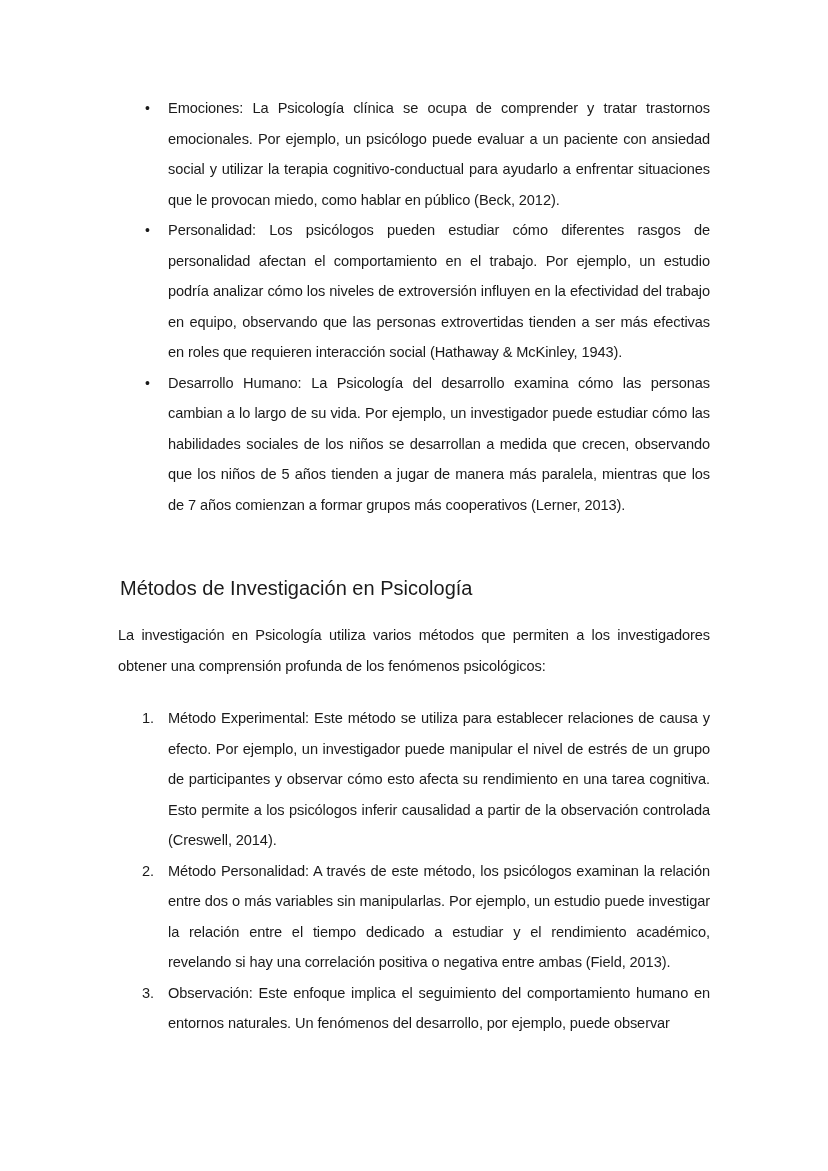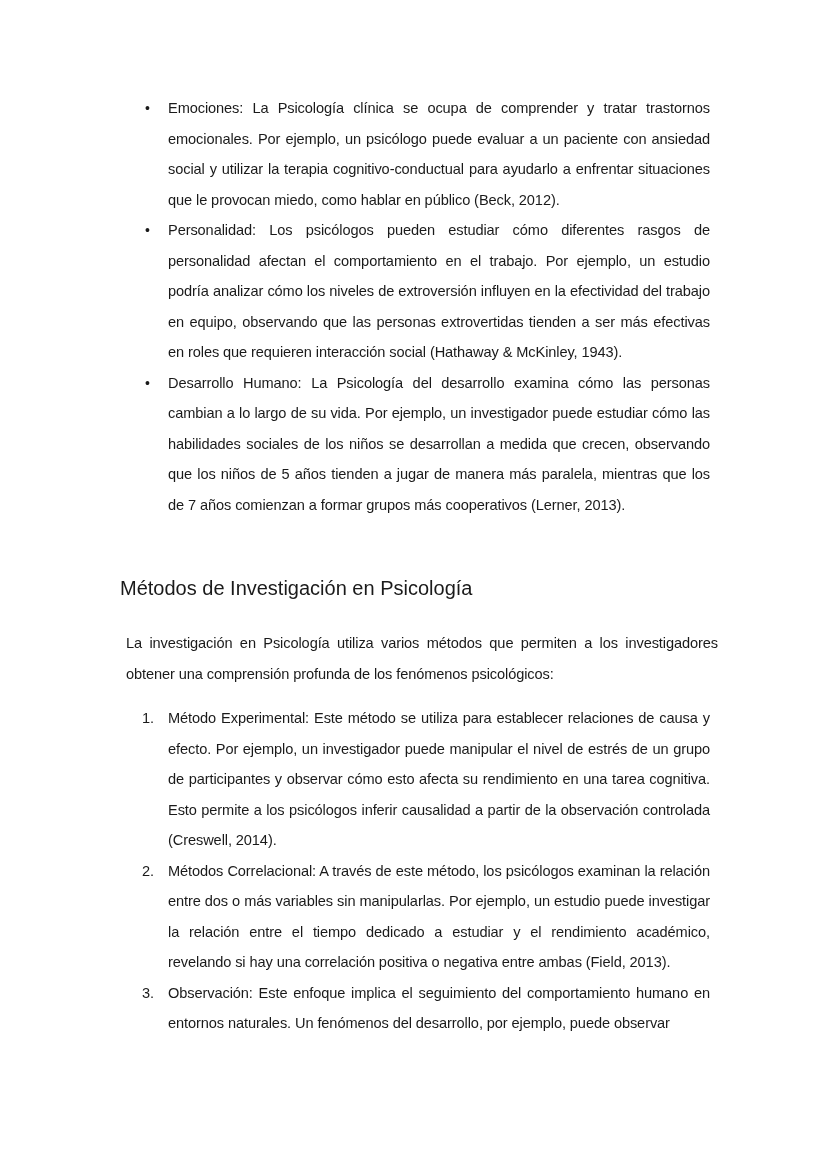--- a/index.html
+++ b/index.html
@@ -7,21 +7,21 @@
          font-family: "Liberation Sans", sans-serif; color: #1a1a1a; }
   .page { position: absolute; left: 0; top: 0; width: 828px; height: 1171px; background: #fff; }
   .list { position: absolute; left: 118px; width: 592px; margin: 0; padding: 0; list-style: none; }
   .item { position: relative; padding-left: 50px; font-size: 14.6px; line-height: 30.5px;
           text-align: justify; letter-spacing: -0.1px; }
   .marker { position: absolute; left: 22px; top: 0; width: 24px; }
   .bullet .marker { left: 27px; font-size: 14px; }
   .num .marker { left: 24px; }
   .term { font-weight: normal; }
   .heading { position: absolute; left: 120px; top: 574px; font-size: 20px; line-height: 28px; margin: 0; font-weight: normal; }
-  .para { position: absolute; left: 118px; width: 592px; top: 620px; margin: 8px; font-size: 14.6px;
+  .para { position: absolute; left: 118px; width: 592px; top: 620px; margin: 0; font-size: 14.6px;
           line-height: 30.5px; text-align: justify; letter-spacing: -0.1px; }
 </style>
 </head>
 <body>
 
 <div class="page">
 
   <ul class="list" style="top: 93px;">
     <li class="item bullet">
       <span class="marker">•</span><span class="term">Emociones:</span><span> La Psicología clínica se ocupa de comprender y tratar trastornos emocionales. Por ejemplo, un psicólogo puede evaluar a un paciente con ansiedad social y utilizar la terapia cognitivo-conductual para ayudarlo a enfrentar situaciones que le provocan miedo, como hablar en público (Beck, 2012).</span>
@@ -36,20 +36,20 @@
 
   <h2 class="heading">Métodos de Investigación en Psicología</h2>
 
   <p class="para">La investigación en Psicología utiliza varios métodos que permiten a los investigadores obtener una comprensión profunda de los fenómenos psicológicos:</p>
 
   <ol class="list" style="top: 703px;">
     <li class="item num">
       <span class="marker">1.</span><span class="term">Método Experimental:</span><span> Este método se utiliza para establecer relaciones de causa y efecto. Por ejemplo, un investigador puede manipular el nivel de estrés de un grupo de participantes y observar cómo esto afecta su rendimiento en una tarea cognitiva. Esto permite a los psicólogos inferir causalidad a partir de la observación controlada (Creswell, 2014).</span>
     </li>
     <li class="item num">
-      <span class="marker">2.</span><span class="term">Métodos Correlacional:</span><span> A través de este método, los psicólogos examinan la relación entre dos o más variables sin manipularlas. Por ejemplo, un estudio puede investigar la relación entre el tiempo dedicado a estudiar y el rendimiento académico, revelando si hay una correlación positiva o negativa entre ambas (Field, 2013).</span>
+      <span class="marker">2.</span><span class="term">Método Personalidad:</span><span> A través de este método, los psicólogos examinan la relación entre dos o más variables sin manipularlas. Por ejemplo, un estudio puede investigar la relación entre el tiempo dedicado a estudiar y el rendimiento académico, revelando si hay una correlación positiva o negativa entre ambas (Field, 2013).</span>
     </li>
     <li class="item num">
       <span class="marker">3.</span><span class="term">Observación:</span><span> Este enfoque implica el seguimiento del comportamiento humano en entornos naturales. Un fenómenos del desarrollo, por ejemplo, puede observar</span>
     </li>
   </ol>
 
 </div>
 
 </body></html>

